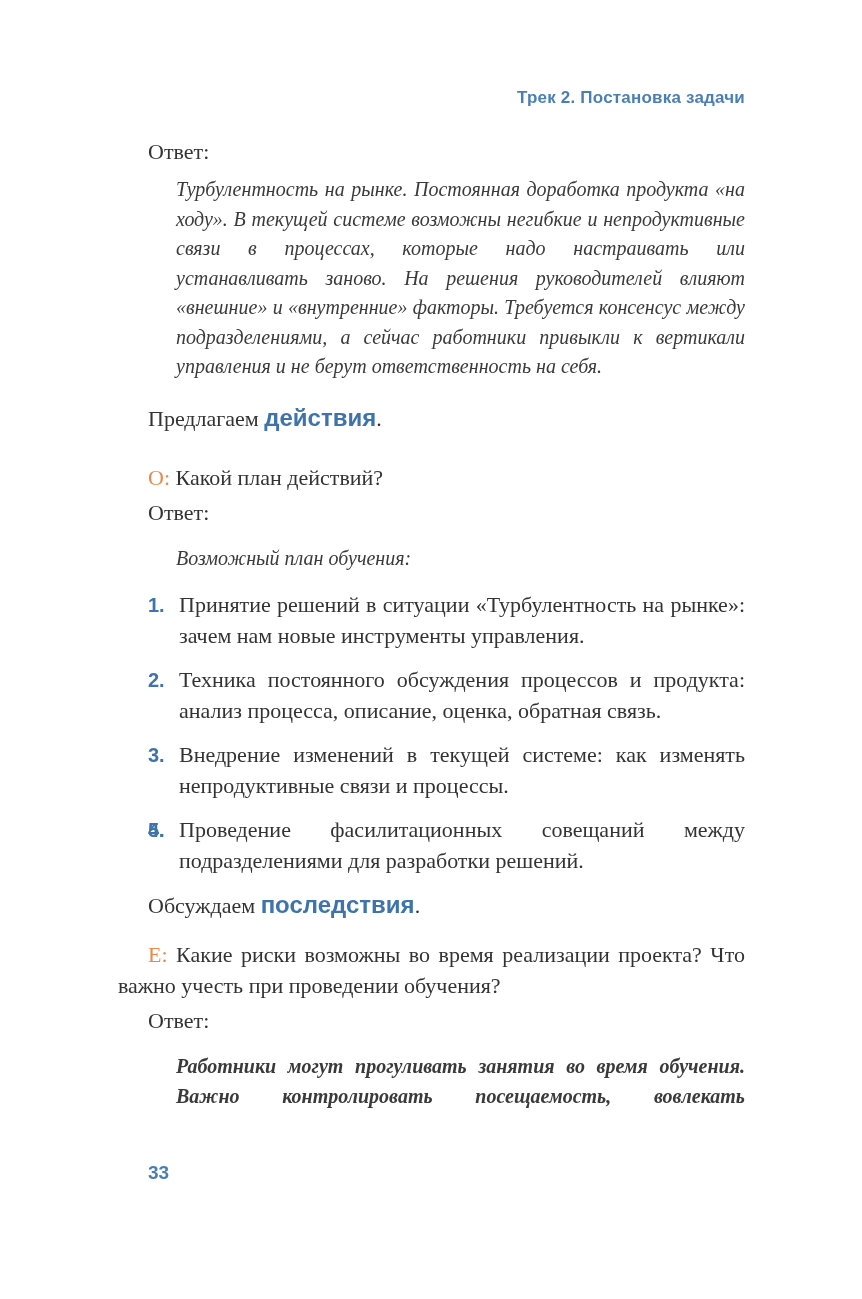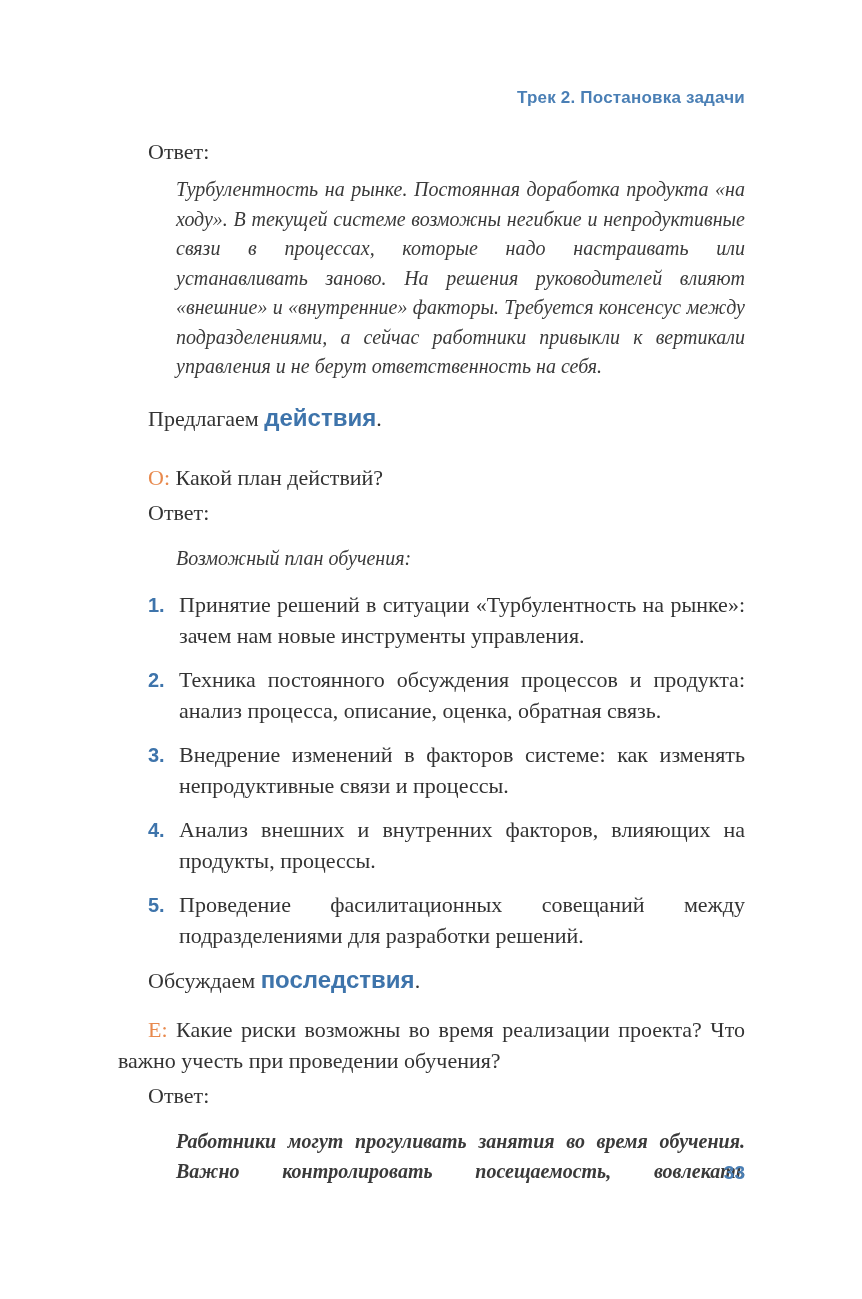--- a/index.html
+++ b/index.html
@@ -60,21 +60,20 @@
   }
   .plan-item .num {
     position:absolute; left:0; top:1px;
     font-family:"Liberation Sans", sans-serif;
     font-weight:bold; font-size:20px;
     color:#3e74ab;
   }
   .consequence-line { margin-top:10px; }
   .page-number {
     position:absolute; top:1162px; left:148px; width:597px;
-    text-align:right;
     font-family:"Liberation Sans", sans-serif;
     font-weight:bold; font-size:19px;
     color:#4a7fb5;
   }
 </style>
 </head>
 <body>
 
 <div class="page">
 
@@ -98,25 +97,24 @@
       <div class="plan-item">
         <span class="num">1.</span>
         <span>Принятие решений в ситуации «Турбулентность на рынке»: зачем нам новые инструменты управ­ления.</span>
       </div>
       <div class="plan-item">
         <span class="num">2.</span>
         <span>Техника постоянного обсуждения процессов и продукта: анализ процесса, описание, оценка, обратная связь.</span>
       </div>
       <div class="plan-item">
         <span class="num">3.</span>
-        <span>Внедрение изменений в факторов системе: как из­менять непродуктивные связи и процессы.</span>
+        <span>Внедрение изменений в текущей системе: как из­менять непродуктивные связи и процессы.</span>
       </div>
       <div class="plan-item">
         <span class="num">4.</span>
-        <span>Анализ внешних и внутренних факторов, влияю­щих на продукты, процессы.</span>
       </div>
       <div class="plan-item">
         <span class="num">5.</span>
         <span>Проведение фасилитационных совещаний ме­жду подразделениями для разработки решений.</span>
       </div>
     </div>
 
     <p class="consequence-line"><span>Обсуждаем </span><span class="hl">последствия</span><span>.</span></p>
 
     <p class="question-outdent"><span class="marker">Е:</span><span> Какие риски возможны во время реализации про­екта? Что важно учесть при проведении обучения?</span></p>

